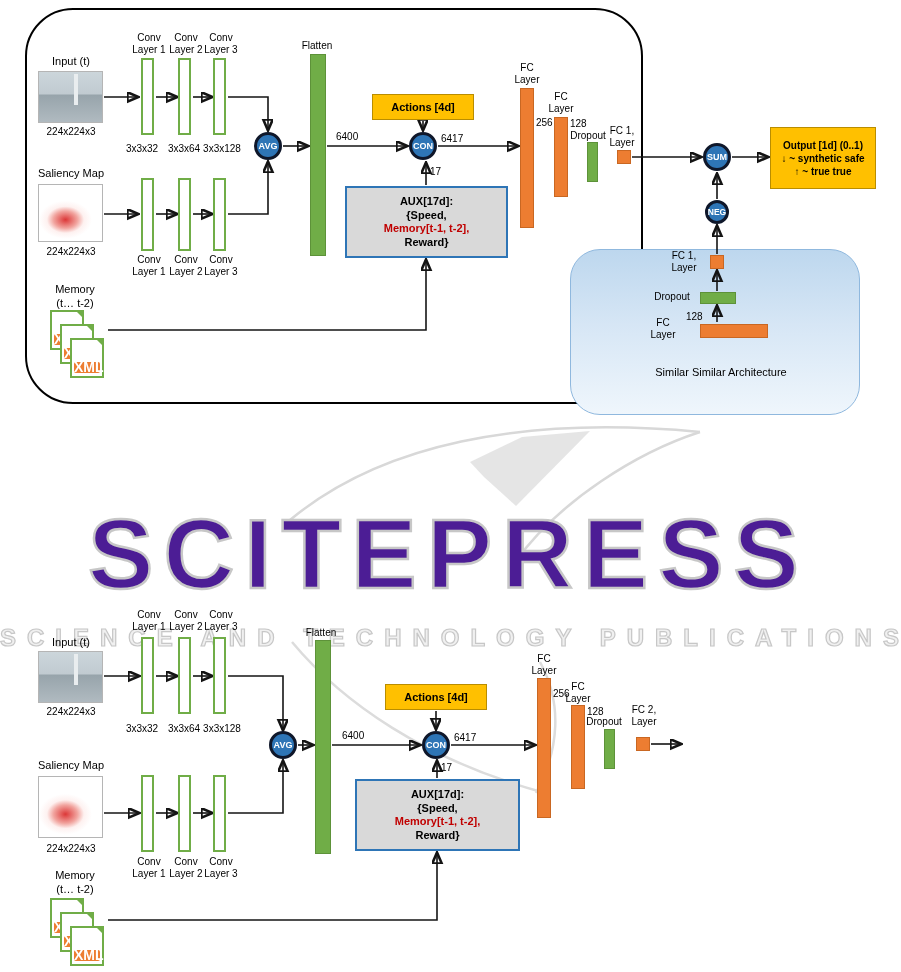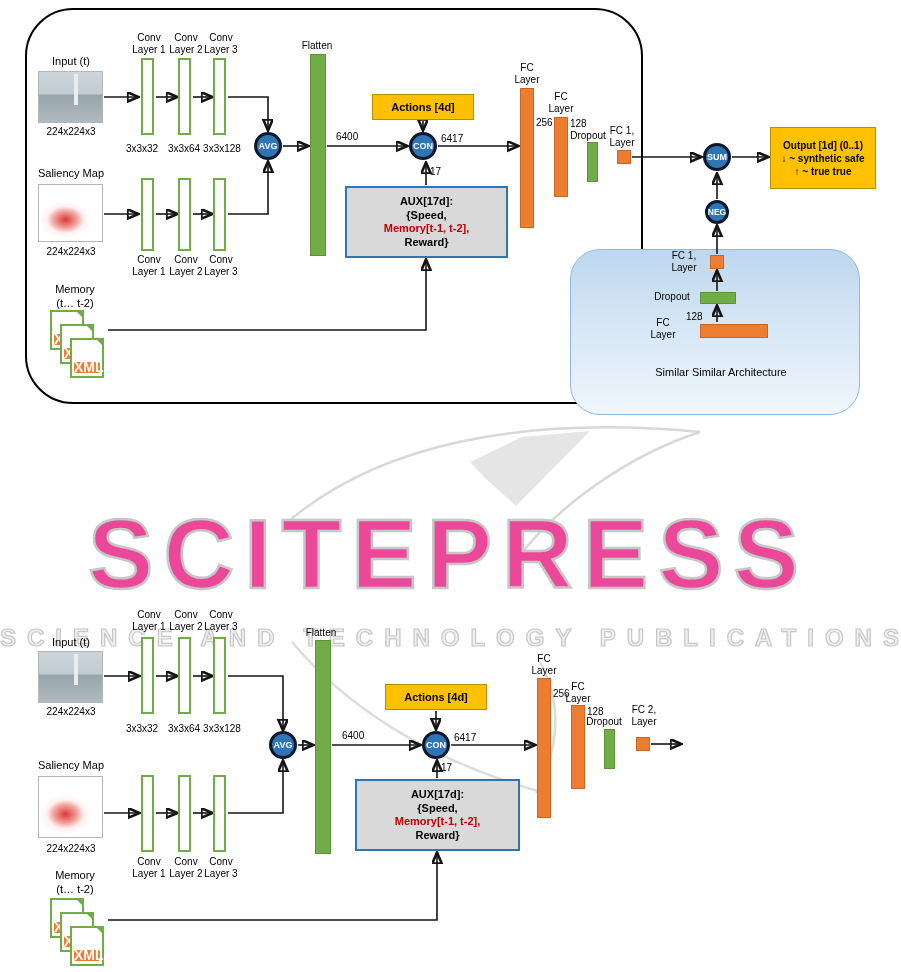--- a/index.html
+++ b/index.html
@@ -26,21 +26,21 @@
     radial-gradient(ellipse 42% 34% at 42% 62%, rgba(216,34,34,.9) 0%, rgba(230,90,80,.55) 45%, rgba(250,200,195,.25) 70%, rgba(255,255,255,0) 100%),
     #fff}
   .container{position:absolute;z-index:1;left:25px;top:8px;width:618px;height:396px;border:2.5px solid #000;border-radius:48px}
   .gtbox{position:absolute;z-index:1;left:570px;top:249px;width:290px;height:166px;border:1px solid #8FB8DE;border-radius:30px;background:linear-gradient(180deg,#BDD7EE 0%,#D6E6F5 45%,#EFF6FC 100%)}
   .title18{position:absolute;z-index:3;font-size:19px;text-align:center;color:#000}
   .title17{position:absolute;z-index:3;font-size:17px;text-align:center;color:#000}
   .xmlfile{position:absolute;z-index:3;width:34px;height:40px;background:#fff;border:2px solid #70AD47}
   .xmlfold{position:absolute;top:-2px;right:-2px;width:0;height:0;border-top:9px solid #70AD47;border-left:9px solid transparent}
   .xmltag{position:absolute;left:2px;right:2px;bottom:3px;background:#ED7D31;color:#fff;font-size:14px;font-weight:bold;text-align:center;line-height:11px;border-radius:2px}
   .wm{position:absolute;inset:0;z-index:0}
-  .wm-title{position:absolute;left:0;right:4px;top:498px;text-align:center;font-size:98px;font-weight:bold;letter-spacing:10px;color:#ec4899;-webkit-text-stroke:2.5px #c7c7c7;white-space:nowrap}
+  .wm-title{position:absolute;left:0;right:4px;top:498px;text-align:center;font-size:98px;font-weight:bold;letter-spacing:10px;color:#4c1d95;-webkit-text-stroke:2.5px #c7c7c7;white-space:nowrap}
   .wm-sub{position:absolute;left:0;right:0;top:624px;text-align:center;font-size:24px;font-weight:bold;letter-spacing:11px;color:#f0f0f0;-webkit-text-stroke:1.2px #c7c7c7;white-space:nowrap}
   #connectors{position:absolute;inset:0;z-index:2;pointer-events:none}
   #connectors path{stroke:#141414;stroke-width:1.6;fill:none;marker-end:url(#ah)}
   .swoosh{position:absolute;inset:0}
 </style>
 </head>
 <body>
 
 <div id="canvas">
 

